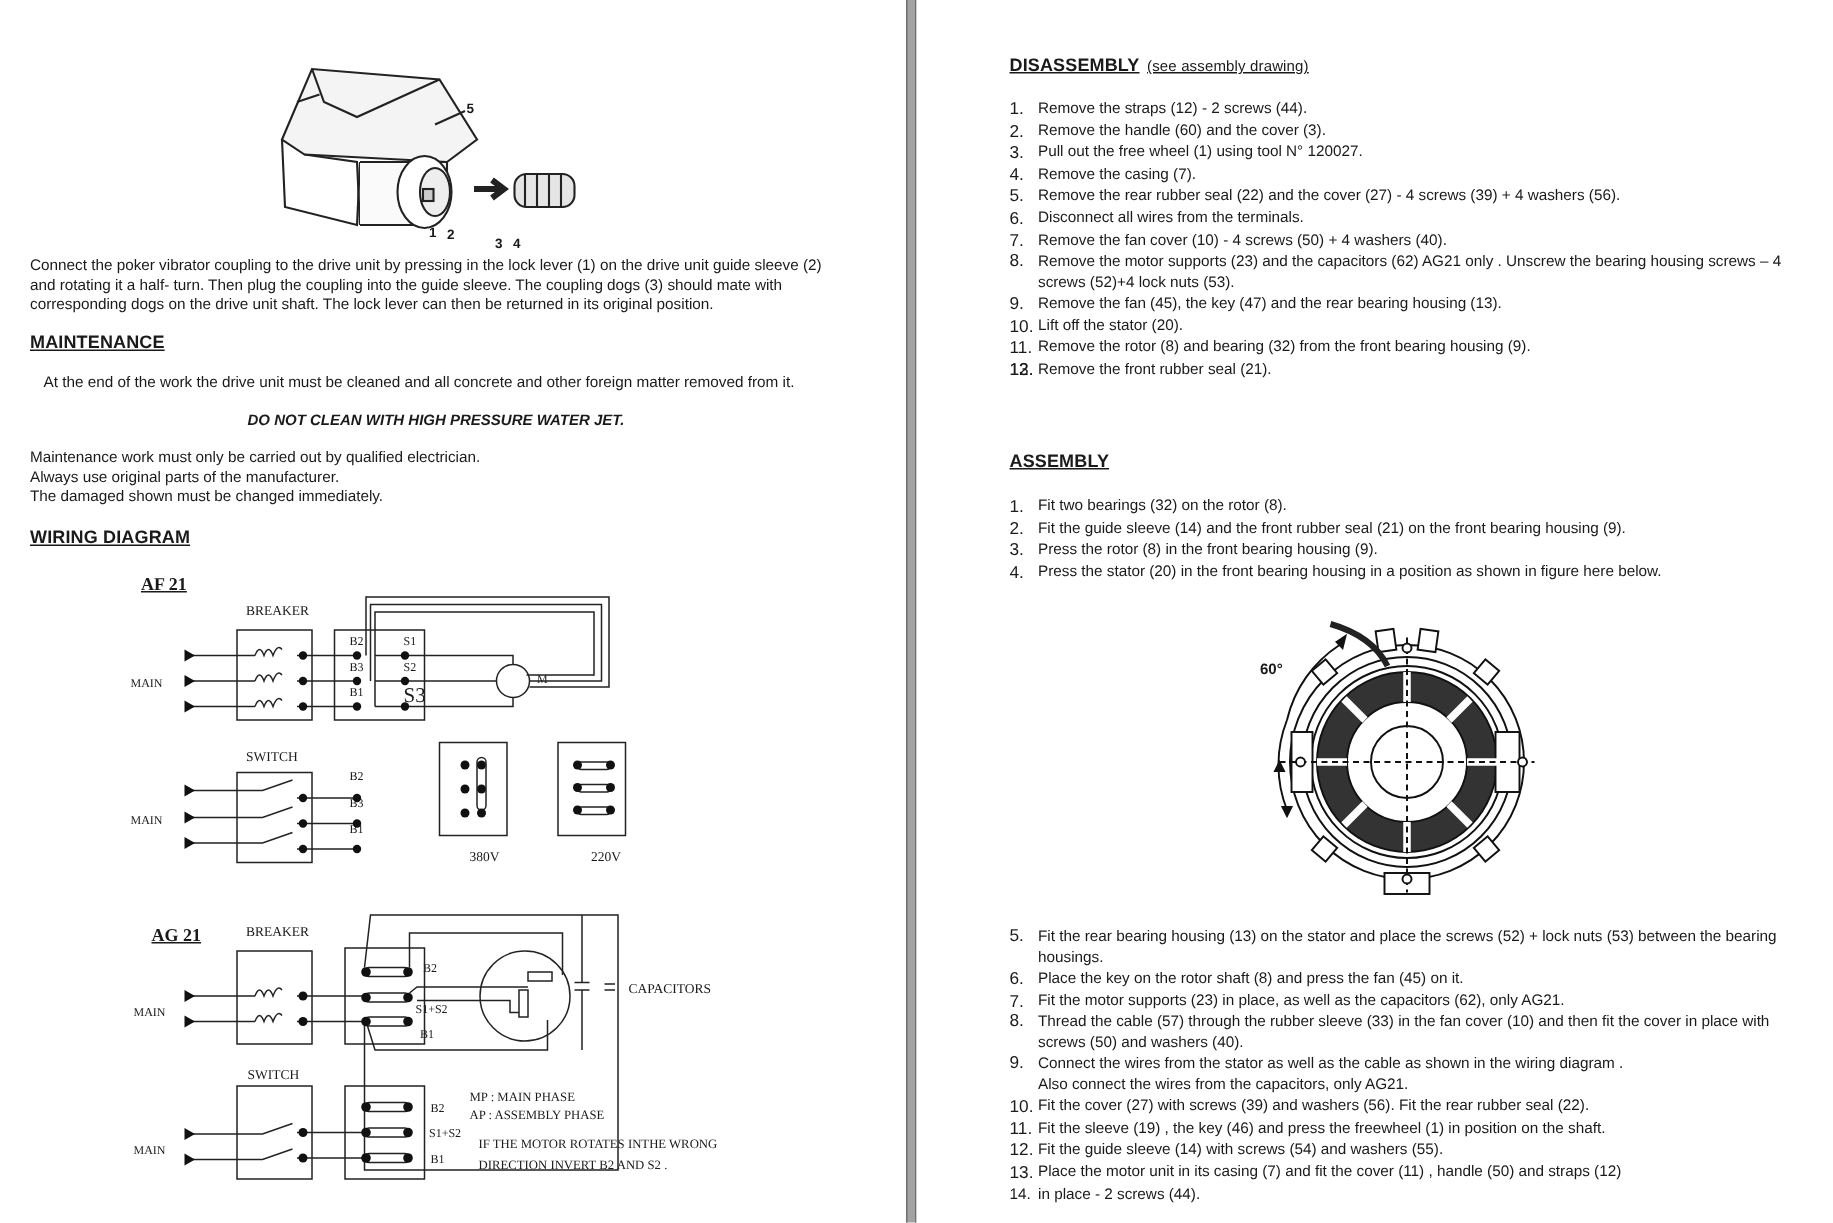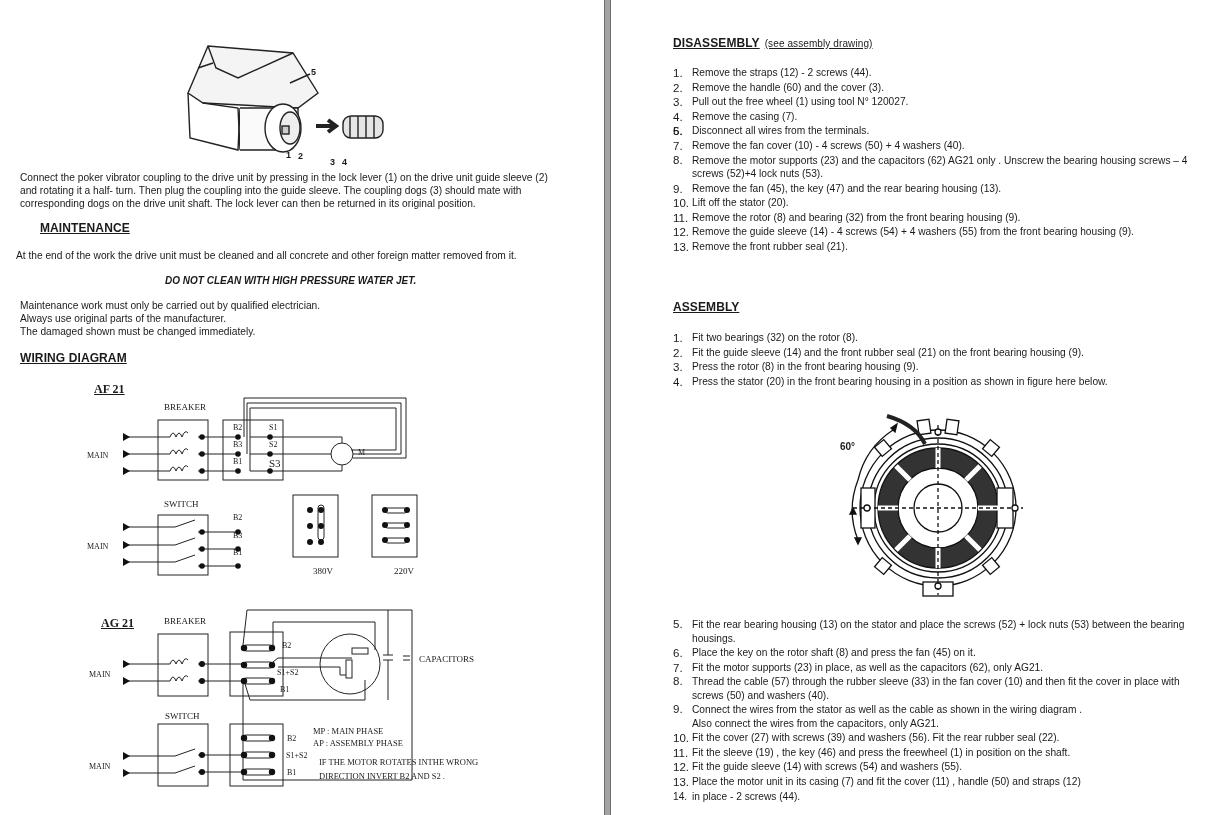--- a/index.html
+++ b/index.html
@@ -45,40 +45,40 @@
     </g>
   </svg>
   <span class="txt" style="left:311px;top:66px;font-size:9px;font-weight:bold;">5</span>
   <span class="txt" style="left:286px;top:149px;font-size:9px;font-weight:bold;">1</span>
   <span class="txt" style="left:298px;top:150px;font-size:9px;font-weight:bold;">2</span>
   <span class="txt" style="left:330px;top:156px;font-size:9px;font-weight:bold;">3</span>
   <span class="txt" style="left:342px;top:156px;font-size:9px;font-weight:bold;">4</span>
 
   <p class="para" style="left:20px;top:171px;width:540px;margin:0;">Connect the poker vibrator coupling to the drive unit by pressing in the lock lever (1) on the drive unit guide sleeve (2) and rotating it a half- turn. Then plug the coupling into the guide sleeve. The coupling dogs (3) should mate with corresponding dogs on the drive unit shaft. The lock lever can then be returned in its original position.</p>
 
-  <div class="heading" style="left:20px;top:221px;margin-left:20px;">MAINTENANCE</div>
-  <div class="txt" style="left:16px;top:249px;">At the end of the work the drive unit must be cleaned and all concrete and other foreign matter removed from it.</div>
+  <div class="heading" style="left:20px;top:221px;">MAINTENANCE</div>
+  <div class="txt" style="left:29px;top:249px;">At the end of the work the drive unit must be cleaned and all concrete and other foreign matter removed from it.</div>
   <div class="warn" style="left:165px;top:275px;">DO NOT CLEAN WITH HIGH  PRESSURE WATER JET.</div>
   <div class="txt" style="left:20px;top:299px;">Maintenance work must only be carried out by qualified electrician.</div>
   <div class="txt" style="left:20px;top:312px;">Always use original parts of the manufacturer.</div>
   <div class="txt" style="left:20px;top:325px;">The damaged shown must be changed immediately.</div>
 
   <div class="heading" style="left:20px;top:351px;">WIRING DIAGRAM</div>
 
   <div class="diag-title" style="left:94px;top:382px;">AF 21</div>
   <div class="diag-label" style="left:164px;top:402px;">BREAKER</div>
   <div class="diag-label" style="left:87px;top:451px;font-size:8px;">MAIN</div>
   <div class="diag-label" style="left:164px;top:499px;">SWITCH</div>
   <div class="diag-label" style="left:87px;top:542px;font-size:8px;">MAIN</div>
   <div class="diag-label" style="left:233px;top:423px;font-size:8px;">B2</div>
   <div class="diag-label" style="left:233px;top:440px;font-size:8px;">B3</div>
   <div class="diag-label" style="left:233px;top:457px;font-size:8px;">B1</div>
   <div class="diag-label" style="left:269px;top:423px;font-size:8px;">S1</div>
   <div class="diag-label" style="left:269px;top:440px;font-size:8px;">S2</div>
-  <div class="diag-label" style="left:269px;top:457px;font-size:11px;">S3</div>
+  <div class="diag-label" style="left:269px;top:457px;font-size:14px;">S3</div>
   <div class="diag-label" style="left:358px;top:448px;font-size:8px;">M</div>
   <div class="diag-label" style="left:233px;top:513px;font-size:8px;">B2</div>
   <div class="diag-label" style="left:233px;top:531px;font-size:8px;">B3</div>
   <div class="diag-label" style="left:233px;top:548px;font-size:8px;">B1</div>
   <div class="diag-label" style="left:313px;top:566px;">380V</div>
   <div class="diag-label" style="left:394px;top:566px;">220V</div>
 
   <svg style="position:absolute;left:120px;top:390px;" width="300" height="190" viewBox="0 0 300 190">
     <g fill="none" stroke="#222" stroke-width="1">
 
@@ -216,28 +216,28 @@
 <div class="page page-right">
   <div class="heading" style="left:62px;top:36px;">
     <span>DISASSEMBLY</span><span class="note">(see assembly drawing)</span>
   </div>
 
   <ol class="steps" style="left:62px;top:66px;width:520px;">
     <li><span class="num">1.</span><span>Remove the straps (12) - 2 screws (44).</span></li>
     <li><span class="num">2.</span><span>Remove the handle (60) and the cover (3).</span></li>
     <li><span class="num">3.</span><span>Pull out the free wheel (1) using tool N° 120027.</span></li>
     <li><span class="num">4.</span><span>Remove the casing (7).</span></li>
-    <li><span class="num">5.</span></li>
+    <li><span class="num">5.</span><span>Remove the rear rubber seal (22) and the cover (27) - 4 screws (39) + 4 washers (56).</span></li>
     <li><span class="num">6.</span><span>Disconnect all wires from the terminals.</span></li>
     <li><span class="num">7.</span><span>Remove the fan cover (10) - 4 screws (50) + 4 washers (40).</span></li>
     <li style="line-height:13.5px;padding-bottom:1px;"><span class="num">8.</span><span>Remove the motor supports (23) and the capacitors (62) AG21 only . Unscrew the bearing housing screws – 4 screws (52)+4 lock nuts (53).</span></li>
     <li><span class="num">9.</span><span>Remove the fan (45), the key (47) and the rear bearing housing (13).</span></li>
     <li><span class="num">10.</span><span>Lift off the stator (20).</span></li>
     <li><span class="num">11.</span><span>Remove the rotor (8) and bearing (32) from the front bearing housing (9).</span></li>
-    <li><span class="num">12.</span><span>Remove the guide sleeve (14) - 4 screws (54) + 4 washers (55) from the front bearing housing (9).</span></li>
+    <li><span class="num">12.</span></li>
     <li><span class="num">13.</span><span>Remove the front rubber seal (21).</span></li>
   </ol>
 
   <div class="heading" style="left:62px;top:300px;">ASSEMBLY</div>
 
   <ol class="steps" style="left:62px;top:331px;width:520px;">
     <li><span class="num">1.</span><span>Fit two bearings (32) on the rotor (8).</span></li>
     <li><span class="num">2.</span><span>Fit the guide sleeve (14) and the front rubber seal (21) on the front bearing housing (9).</span></li>
     <li><span class="num">3.</span><span>Press the rotor (8) in the front bearing housing (9).</span></li>
     <li><span class="num">4.</span><span>Press the stator (20) in the front bearing housing in a position as shown in figure here below.</span></li>

